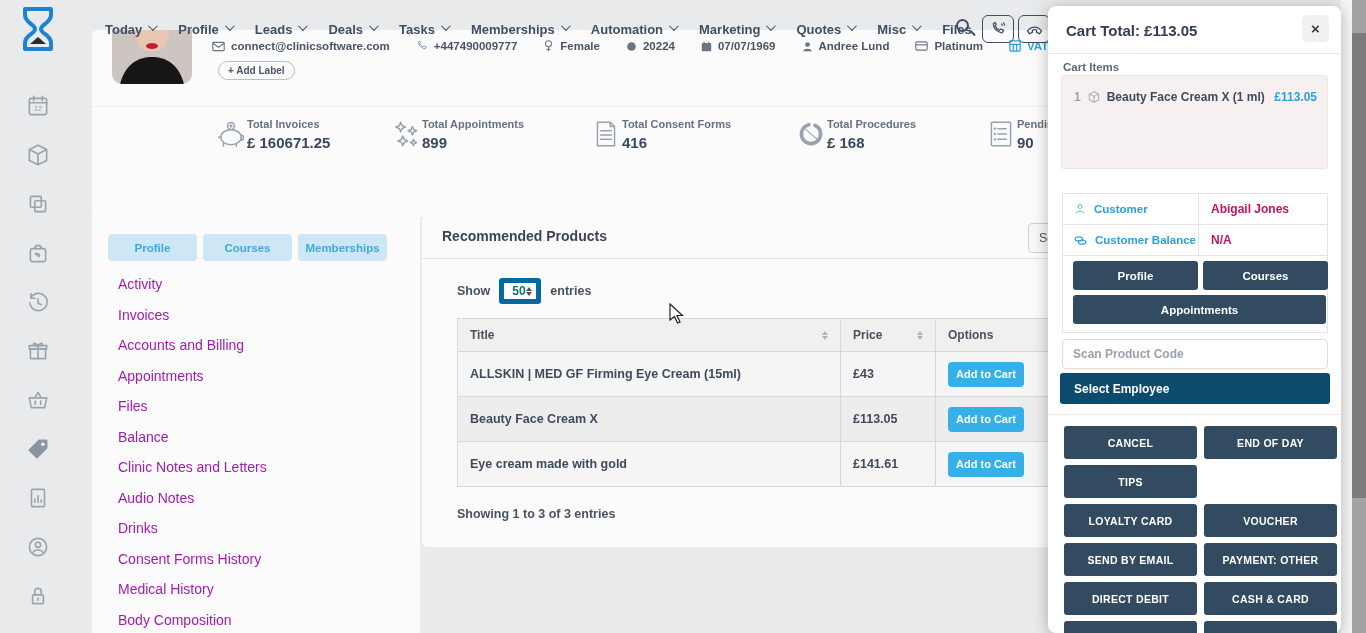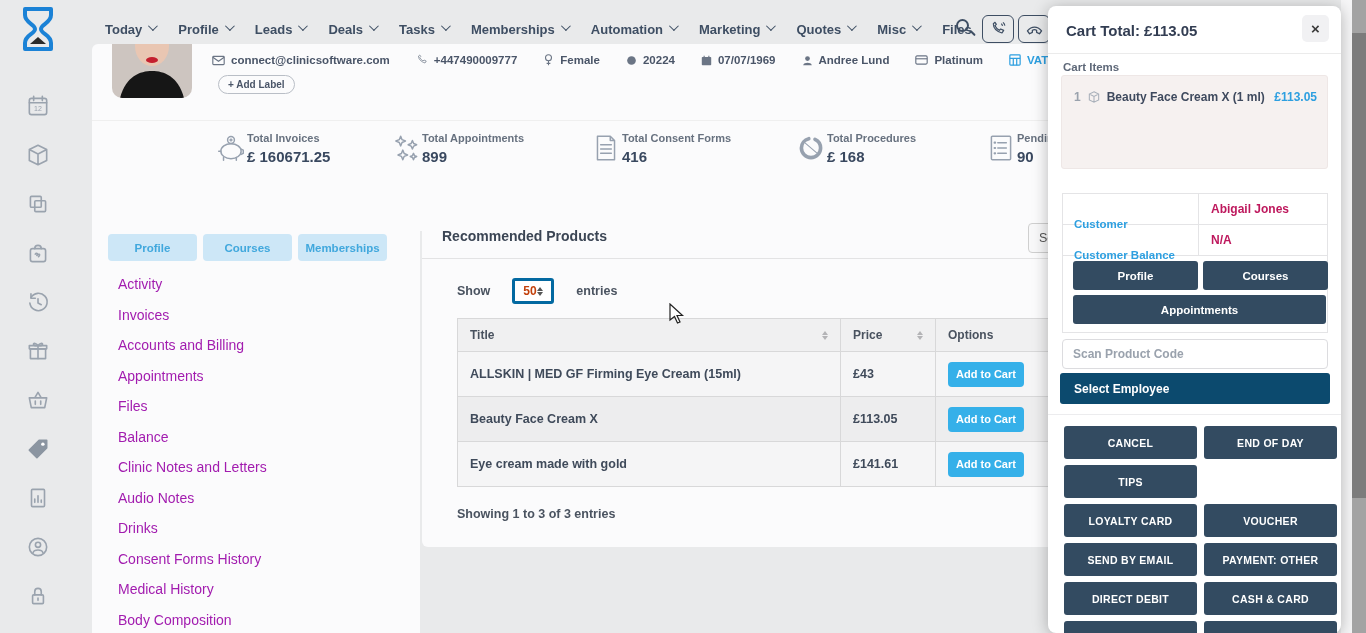--- a/index.html
+++ b/index.html
@@ -17,21 +17,21 @@
   .search-glass::after { content:""; position:absolute; left:11px; top:11px; width:7px; height:2.4px; background:#3e4e63; transform:rotate(45deg); border-radius:2px; }
 
   
   .rail { position:absolute; left:0; top:58px; width:75px; bottom:0; display:flex; flex-direction:column; align-items:center; gap:23px; padding-top:35px; z-index:1; }
   .rail svg { stroke:#9aa3ae; fill:none; stroke-width:1.5; stroke-linecap:round; stroke-linejoin:round; }
 
   
   .card { background:#fbfbfc; border-radius:6px; position:absolute; }
 
   
-  #banner { left:92px; top:44px; width:1260px; height:187px; }
+  #banner { left:92px; top:30px; width:1260px; height:187px; }
   .avatar { position:absolute; left:20px; top:0; width:80px; height:54px; border-radius:0 0 10px 10px; overflow:hidden; }
   .contact-row { position:absolute; left:120px; top:10px; display:flex; gap:26px; align-items:center; font-size:11.5px; color:#4a5568; font-weight:600; white-space:nowrap; }
   .contact-row .ci { display:flex; align-items:center; gap:6px; }
   .contact-row svg { stroke:#6b7585; fill:none; stroke-width:1.4; }
   .vat-link { color:#2d9fe0 !important; cursor:pointer; }
   .vat-link svg { stroke:#2d9fe0 !important; }
   .add-label { position:absolute; left:126px; top:31px; border:1px solid #b9bec6; border-radius:11px; padding:3px 9px; font-size:10px; font-weight:700; color:#4a5568; background:#fbfbfc; cursor:pointer; }
   .banner-divider { position:absolute; left:0; right:0; top:76px; border-top:1px solid #efefef; }
   .stat { position:absolute; top:88px; display:flex; align-items:flex-start; }
   .stat svg { stroke:#97a1af; fill:none; stroke-width:1.4; stroke-linecap:round; stroke-linejoin:round; }
@@ -43,22 +43,22 @@
   .tabs { position:absolute; left:16px; top:24px; display:flex; gap:6px; }
   .tab { width:89px; height:27px; background:#cde7f7; border-radius:4px; color:#41a8dd; font-size:11.5px; font-weight:700; display:flex; align-items:center; justify-content:center; cursor:pointer; }
   .menu { position:absolute; left:26px; top:66px; display:flex; flex-direction:column; }
   .menu-item { font-size:14px; color:#a21caf; font-weight:400; height:19px; margin-bottom:11.5px; cursor:pointer; white-space:nowrap; }
 
   
   #products { left:422px; top:215px; width:930px; height:332px; }
   .prod-title { position:absolute; left:20px; top:13px; font-size:14px; font-weight:700; color:#3b4554; }
   .sell-btn { position:absolute; left:606px; top:8px; width:90px; height:30px; border:1px solid #cfcfcf; border-radius:4px; background:#f8f8f9; font-size:12.5px; color:#555; display:flex; align-items:center; padding-left:10px; cursor:pointer; }
   .prod-divider { position:absolute; left:0; right:0; top:43px; border-top:1px solid #e3e3e4; }
-  .show-row { position:absolute; left:35px; top:62px; height:28px; display:flex; align-items:center; gap:22px; font-size:12.5px; color:#4a5360; font-weight:600; }
-  .pagesize { width:42px; height:26px; border:3px solid #0369a1; border-radius:3px; background:#fff; display:flex; align-items:center; padding:0 5px 0 8px; font-size:12px; color:#c2410c; cursor:pointer; }
+  .show-row { position:absolute; left:35px; top:62px; height:28px; display:flex; align-items:center; gap:9px; font-size:12.5px; color:#4a5360; font-weight:600; }
+  .pagesize { width:42px; height:26px; border:5px solid #0369a1; border-radius:3px; background:#fff; display:flex; align-items:center; padding:0 5px 0 8px; font-size:12px; color:#0f766e; cursor:pointer; }
   .spin { display:flex; flex-direction:column; gap:1px; }
   .spin i { width:0; height:0; border-left:3.5px solid transparent; border-right:3.5px solid transparent; }
   .spin .up { border-bottom:4px solid #555; }
   .spin .dn { border-top:4px solid #555; }
   table.prod { position:absolute; left:35px; top:103px; border-collapse:collapse; table-layout:fixed; width:845px; font-size:12.5px; }
   table.prod th, table.prod td { border:1px solid #d8d8d9; text-align:left; padding:0 12px; }
   table.prod th { height:33px; background:#f0f0f1; color:#49525f; font-size:12px; font-weight:700; }
   table.prod td { height:45px; color:#3f4a5a; font-weight:600; }
   table.prod tr.odd td { background:#f5f5f6; }
   table.prod tr.even td { background:#ededee; }
@@ -75,21 +75,21 @@
   .cart-close { position:absolute; right:12px; top:9px; width:27px; height:27px; background:#f1f1f3; border-radius:5px; display:flex; align-items:center; justify-content:center; font-size:15px; font-weight:700; color:#3b3b3b; cursor:pointer; }
   .cart-div1 { position:absolute; left:0; right:0; top:47px; border-top:1px solid #ebebeb; }
   .cart-items-lbl { position:absolute; left:15px; top:55px; font-size:11.5px; font-weight:700; color:#5e6878; }
   .cart-itembox { position:absolute; left:13px; top:69px; width:267px; height:94px; background:#f6f1f0; border:1px solid #eee7e6; border-radius:3px; }
   .cart-itemrow { position:absolute; left:12px; right:10px; top:14px; display:flex; align-items:center; gap:6px; font-size:12px; }
   .cart-qty { color:#9aa2ad; font-weight:600; }
   .cart-iname { color:#3f4a5e; font-weight:700; flex:1; }
   .cart-iprice { color:#2d9fe0; font-weight:700; }
   .cust-box { position:absolute; left:14px; top:187px; width:266px; height:140px; border:1px solid #e4e4e6; }
   .cust-row { display:flex; height:31px; border-bottom:1px solid #e4e4e6; }
-  .cust-cell-l { width:136px; border-right:1px solid #e4e4e6; display:flex; align-items:flex-start; gap:24px; padding-left:11px; font-size:11.5px; font-weight:700; color:#2d9fe0;flex-direction:column; }
+  .cust-cell-l { width:136px; border-right:1px solid #e4e4e6; display:flex; align-items:center; gap:8px; padding-left:11px; font-size:11.5px; font-weight:700; color:#2d9fe0; }
   .cust-cell-l svg { stroke:#2d9fe0; fill:none; stroke-width:1.5; }
   .cust-cell-r { flex:1; display:flex; align-items:center; padding-left:12px; font-size:12px; color:#be185d; font-weight:600; }
   .cart-navbtn { position:absolute; height:29px; background:#334b61; border-radius:3px; color:#fff; font-size:11.5px; font-weight:700; display:flex; align-items:center; justify-content:center; cursor:pointer; }
   .scan-input { position:absolute; left:14px; top:333px; width:266px; height:30px; border:1px solid #dcdcdf; border-radius:4px; padding-left:10px; font-size:12px; color:#333; font-family:"Liberation Sans",sans-serif; outline:none; }
   .scan-input::placeholder { color:#9aa2ad; font-weight:600; }
   .sel-emp { position:absolute; left:12px; top:367px; width:270px; height:31px; background:#0c4a6e; border-radius:3px; color:#fff; font-size:12px; font-weight:700; display:flex; align-items:center; padding-left:14px; cursor:pointer; }
   .cart-div2 { position:absolute; left:0; right:0; top:408px; border-top:1px solid #ececee; }
   .act-btn { position:absolute; width:133px; height:33px; background:#334b61; border-radius:3px; color:#fff; font-size:10.5px; font-weight:700; letter-spacing:.3px; display:flex; align-items:center; justify-content:center; cursor:pointer; }
 
   

